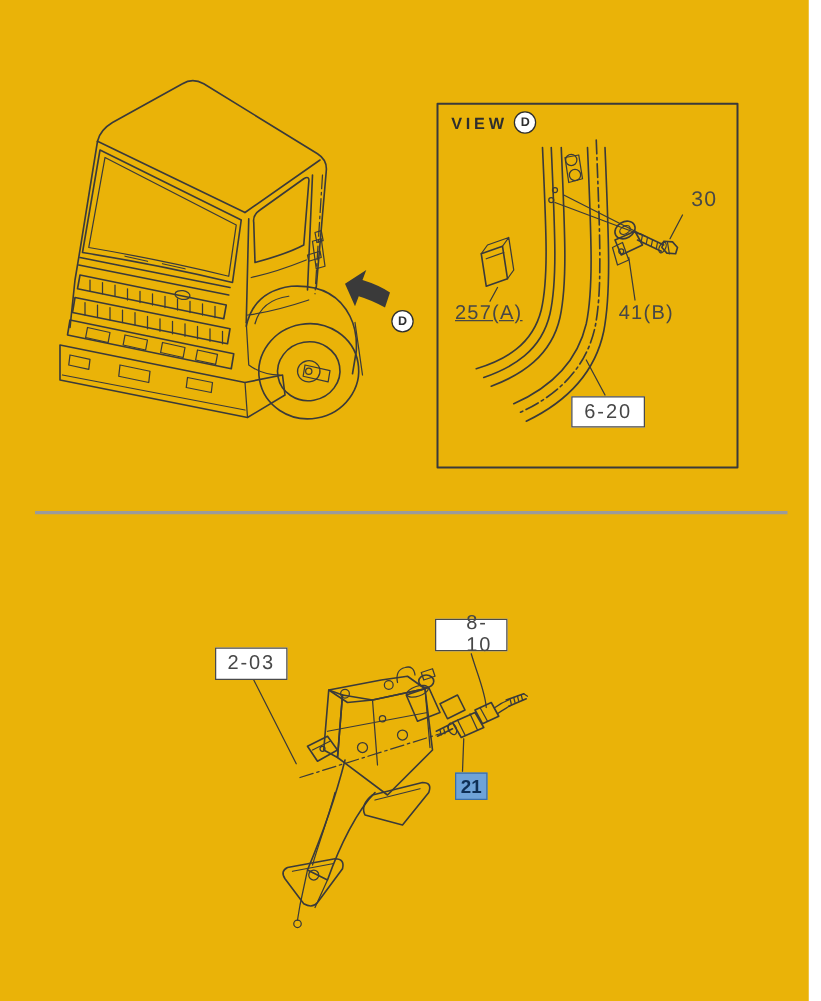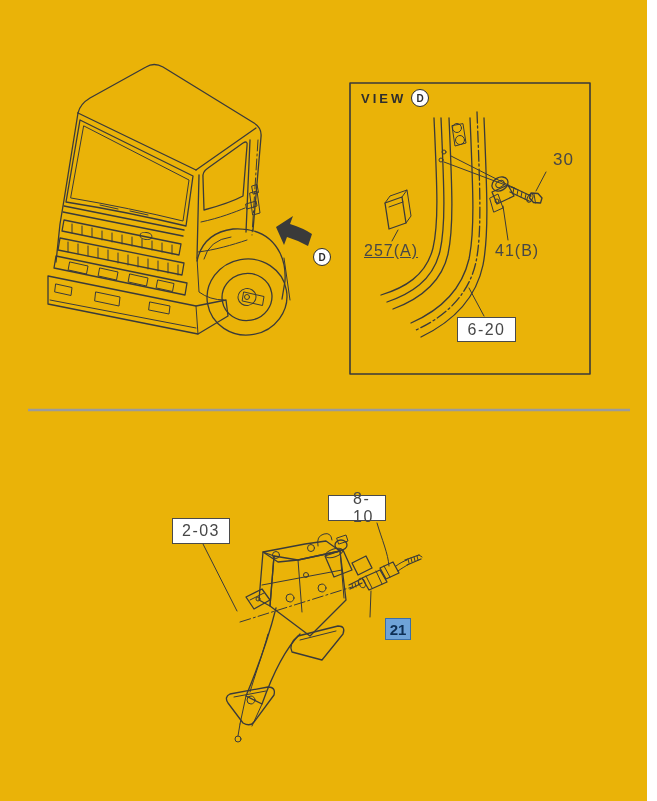--- a/index.html
+++ b/index.html
@@ -210,17 +210,17 @@
   </div>
 
   <div class="circle-marker floating" style="left:313px;top:248px;">D</div>
 
   <div class="callout big" style="left:537px;top:150px;margin-left:16px;">30</div>
   <div class="callout" style="left:364px;top:242px;text-decoration:underline;">257(A)</div>
   <div class="callout" style="left:495px;top:242px;">41(B)</div>
 
   <div class="refbox" style="left:457px;top:317px;width:59px;height:25px;">6-20</div>
   <div class="refbox" style="left:172px;top:518px;width:58px;height:26px;">2-03</div>
-  <div class="refbox" style="left:328px;top:495px;width:58px;height:26px;padding-left:24px;">8-10</div>
-
-  <div class="highlight" style="left:364px;top:618px;width:26px;height:22px;margin-left:21px;">21</div>
+  <div class="refbox" style="left:348px;top:495px;width:58px;height:26px;padding-left:24px;">8-10</div>
+
+  <div class="highlight" style="left:364px;top:618px;width:26px;height:22px;">21</div>
 
 </div>
 
 </body></html>

